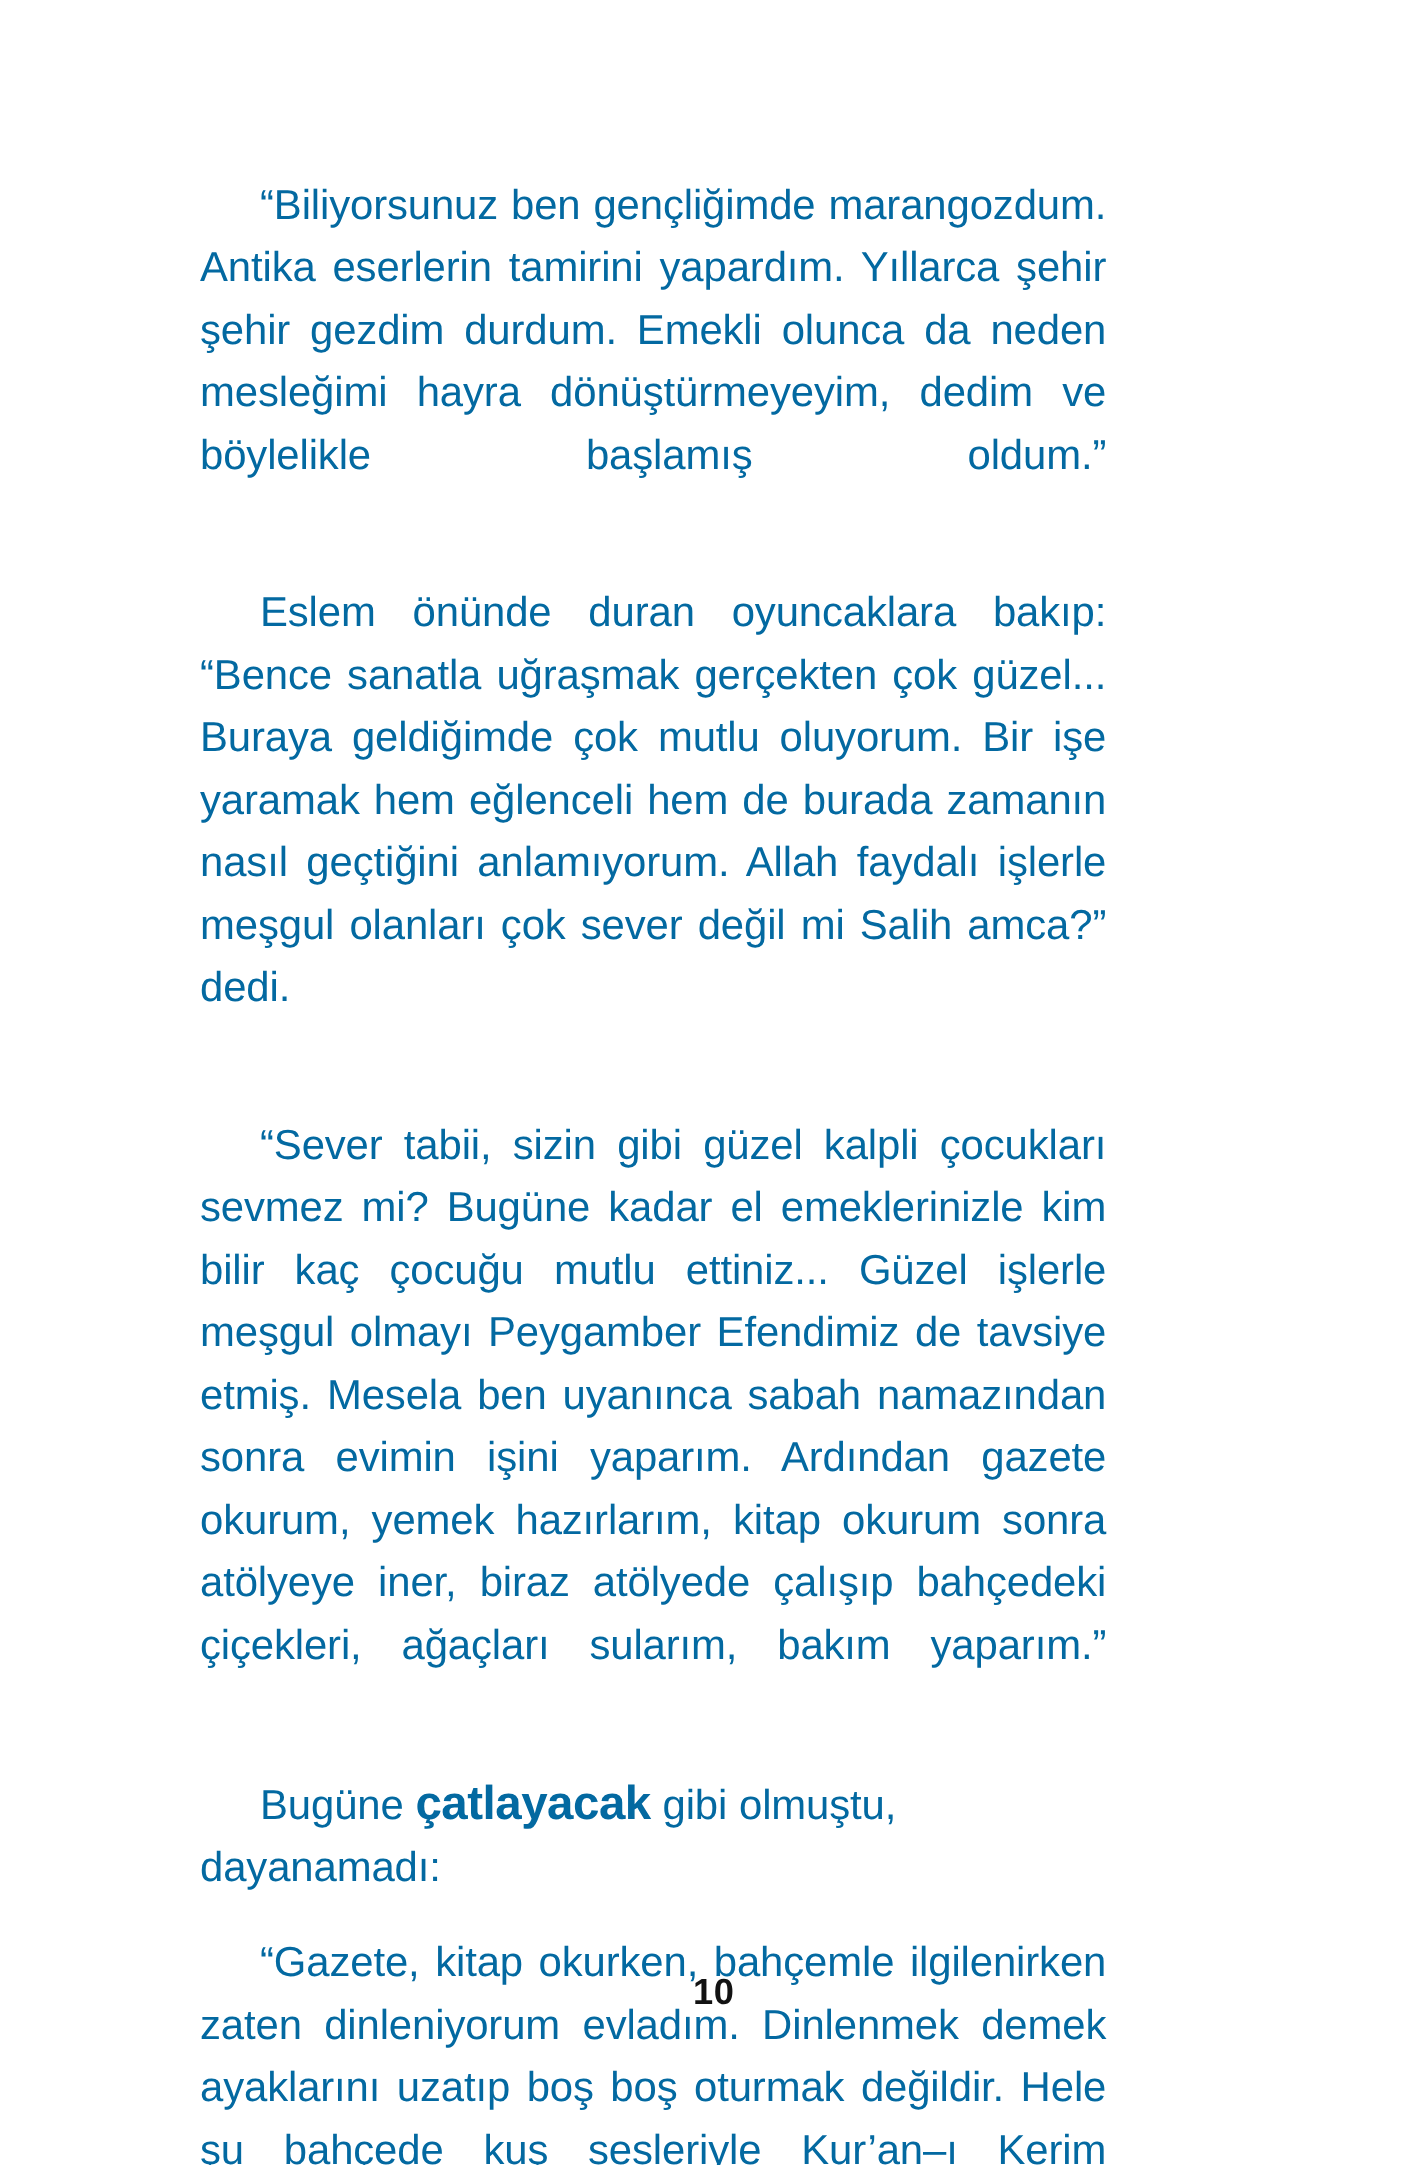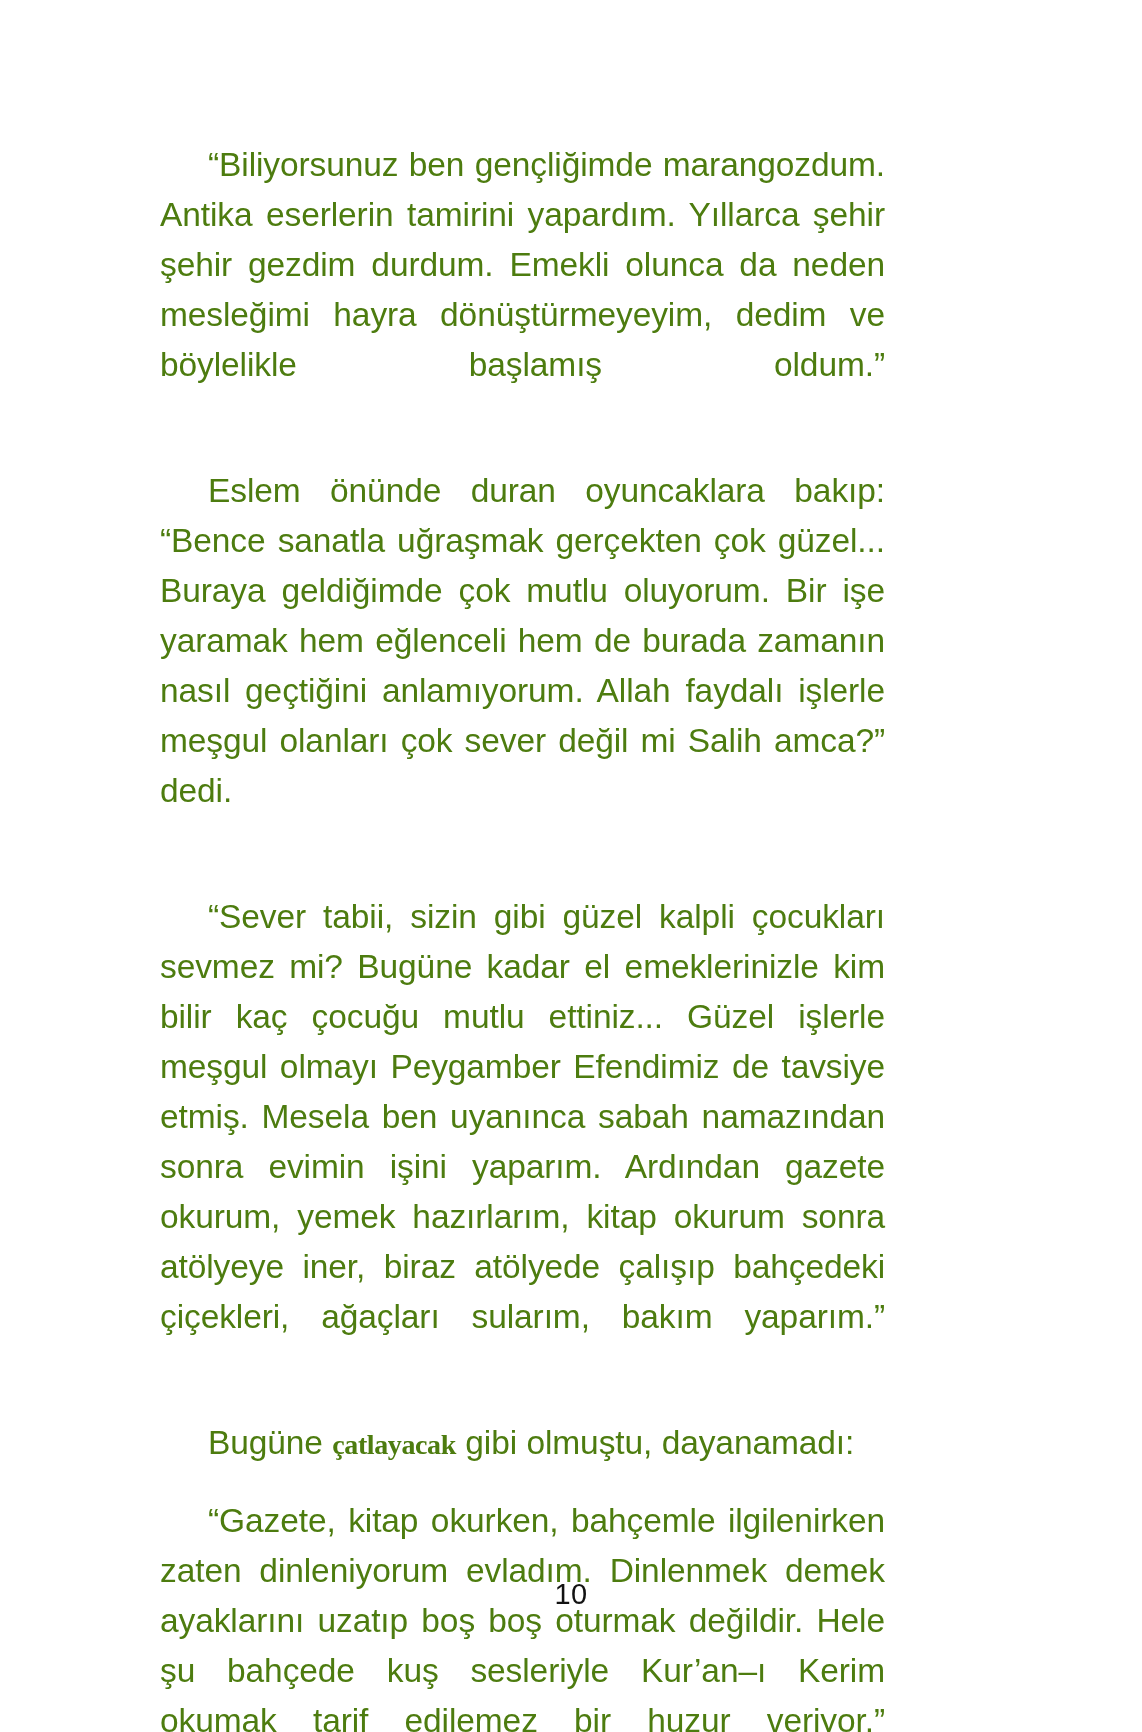--- a/index.html
+++ b/index.html
@@ -22,21 +22,21 @@
   .content {
     position: absolute;
     left: 160px;
     top: 140px;
     width: 725px;
   }
   .para {
     font-family: "Liberation Sans", sans-serif;
     font-size: 33.5px;
     line-height: 50px;
-    color: #4d7c0f;
+    color: #0369a1;
     text-align: justify;
     text-justify: inter-word;
     text-indent: 48px;
     margin: 0 0 26px 0;
     letter-spacing: -0.1px;
     word-spacing: 0.2px;
     -webkit-font-smoothing: antialiased;
   }
   .para:last-of-type {
     margin-bottom: 0;
@@ -46,39 +46,40 @@
     content: "";
     display: inline-block;
     width: 100%;
   }
   .para.short {
     text-align: left;
   }
   .para.short::after { display: none; }
 
   .slab {
-    font-family: Liberation Serif, serif;
+    font-family: Liberation Sans, sans-serif;
     font-weight: 700;
-    font-size: 28px;
+    font-size: 38px;
     letter-spacing: -0.4px;
   }
   .bold {
     font-weight: 700;
   }
 
   .page-number {
     position: absolute;
     left: 0;
     right: 0;
     top: 1578px;
     text-align: center;
     font-family: "Liberation Sans", sans-serif;
     font-size: 29px;
     color: #121212;
     letter-spacing: 0.4px;
+    font-weight: bold;
   }
 </style>
 </head>
 <body>
 
 <div class="page">
 
   <div class="content">
 
     <p class="para">“Biliyorsunuz ben gençliğimde marangozdum. Antika eserlerin tamirini yapardım. Yıllarca şehir şehir gezdim durdum. Emekli olunca da neden mesleğimi hayra dönüştürmeyeyim, dedim ve böylelikle başlamış oldum.”</p>

